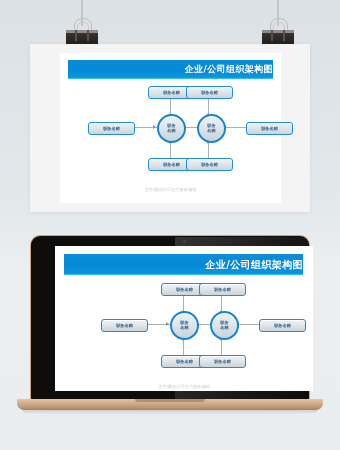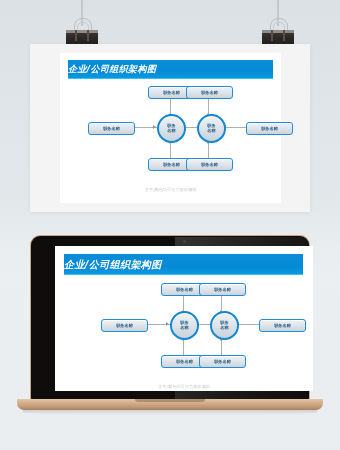--- a/index.html
+++ b/index.html
@@ -88,21 +88,21 @@
     position:absolute;left:6px;top:174px;width:294px;height:5px;
     background:linear-gradient(180deg,rgba(150,140,130,.30),rgba(150,140,130,0));
     border-radius:0 0 50% 50%;
   }
 
   
   .slide{position:absolute;left:0;top:0;width:100%;height:100%;}
   .title-bar{
     position:absolute;
     background:linear-gradient(180deg,#0b8ed8 0%,#0689d6 55%,#0a9ae0 100%);
-    display:flex;align-items:center;justify-content:flex-start;font-style:italic;
+    display:flex;align-items:center;justify-content:flex-end;
   }
   .title-bar:after{
     content:"";position:absolute;left:0;bottom:0;width:100%;height:1.5px;
     background:#2fc4f5;
   }
   .title-text{
     color:#ffffff;font-weight:bold;letter-spacing:.4px;
     white-space:nowrap;
   }
   .footer-text{

